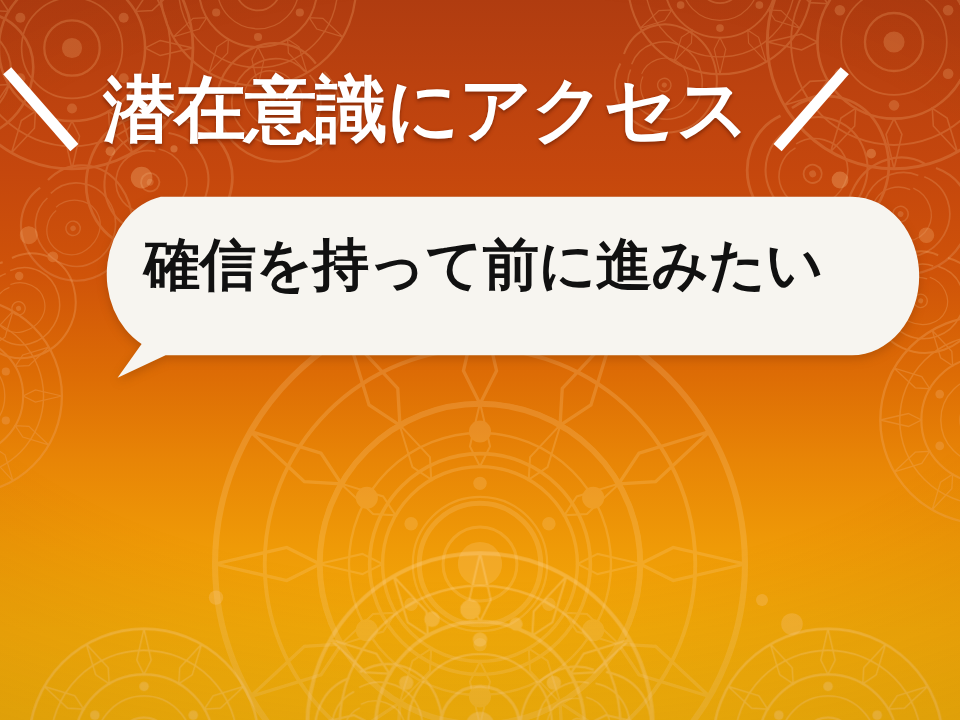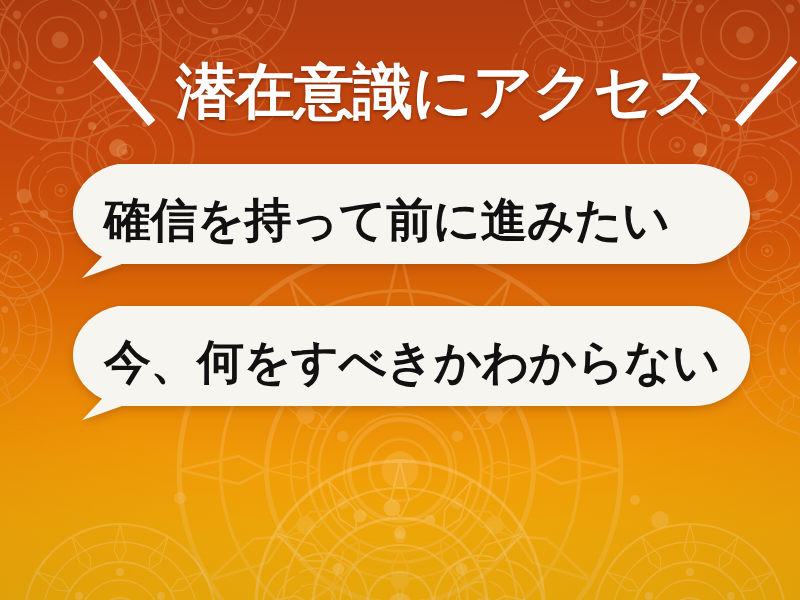--- a/index.html
+++ b/index.html
@@ -47,23 +47,22 @@
 
   
   .headline {
     position: absolute;
     top: 46px;
     left: 0;
     width: 800px;
     height: 92px;
     display: flex;
     align-items: center;
-    justify-content: flex-end;
+    justify-content: flex-start;
     gap: 10px;
-    padding-left: 25px;
   }
   .headline .slash {
     display: block;
     width: 76px;
     height: 78px;
     flex: none;
   }
   .headline .slash svg { display:block; width:100%; height:100%; }
   .headline .htext {
     color: #ffffff;
@@ -80,25 +79,24 @@
   
   .bubbles {
     position: absolute;
     left: 62px;
     top: 164px;
     width: 688px;
     height: 400px;
   }
   .bubble {
     position: absolute;
-    left: 0;
+    left: 16px;
     width: 688px;
-    height: 100px;
+    height: 132px;
     filter: drop-shadow(0 3px 4px rgba(110,45,0,0.30));
-    font-family: Liberation Serif, serif;
   }
   .bubble .shape { position:absolute; inset:0; }
   .bubble .shape svg { display:block; width:100%; height:100%; overflow:visible; }
 
   .bubble .label {
     position: absolute;
     left: 0;
     top: 0;
     width: 688px;
     height: 112px;
@@ -269,25 +267,17 @@
 
     <div class="bubble align-left" id="bubble-1">
       <span class="shape">
         <svg viewBox="0 0 688 112" preserveAspectRatio="none" aria-hidden="true">
           <path d="M56,0 H632 A56,56 0 0 1 632,112 H82 L60,112 L20,128 L40,104 A56,56 0 0 1 56,0 Z" fill="#f7f5f0"></path>
         </svg>
       </span>
       <span class="label">確信を持って前に進みたい</span>
     </div>
 
-    <div class="bubble align-left" id="bubble-2">
-      <span class="shape">
-        <svg viewBox="0 0 688 112" preserveAspectRatio="none" aria-hidden="true">
-          <path d="M56,0 H632 A56,56 0 0 1 632,112 H82 L60,112 L20,128 L40,104 A56,56 0 0 1 56,0 Z" fill="#f7f5f0"></path>
-        </svg>
-      </span>
-      <span class="label">今、何をすべきかわからない</span>
-    </div>
 
 
   </div>
 
 </div>
 
 </body></html>

